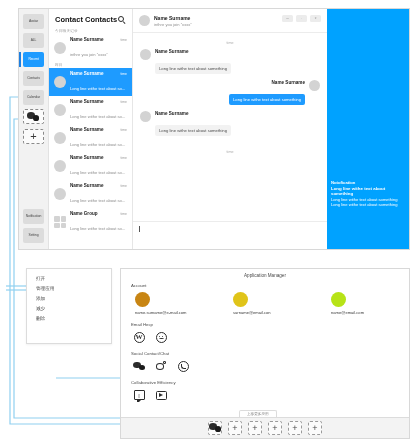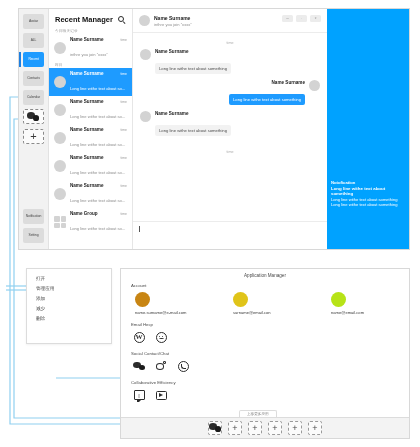--- a/index.html
+++ b/index.html
@@ -310,21 +310,21 @@
       <div class="rail-icon-box">
         <span class="plus-glyph">+</span>
       </div>
       <div class="rail-spacer"></div>
       <div class="rail-btn">Notification</div>
       <div class="rail-btn rail-bottom">Setting</div>
     </div>
 
     <div class="contacts">
       <div class="contacts-head">
-        <span class="contacts-title">Recent Manager</span>
+        <span class="contacts-title">Contact Contacts</span>
         <span class="search-icon">
             <i class="ring"></i>
             <i class="stem"></i>
           </span>
       </div>
       <div class="group-label">今日聊天记录</div>
 
       <div class="c-item">
         <span class="c-avatar"></span>
         <span class="c-body">

